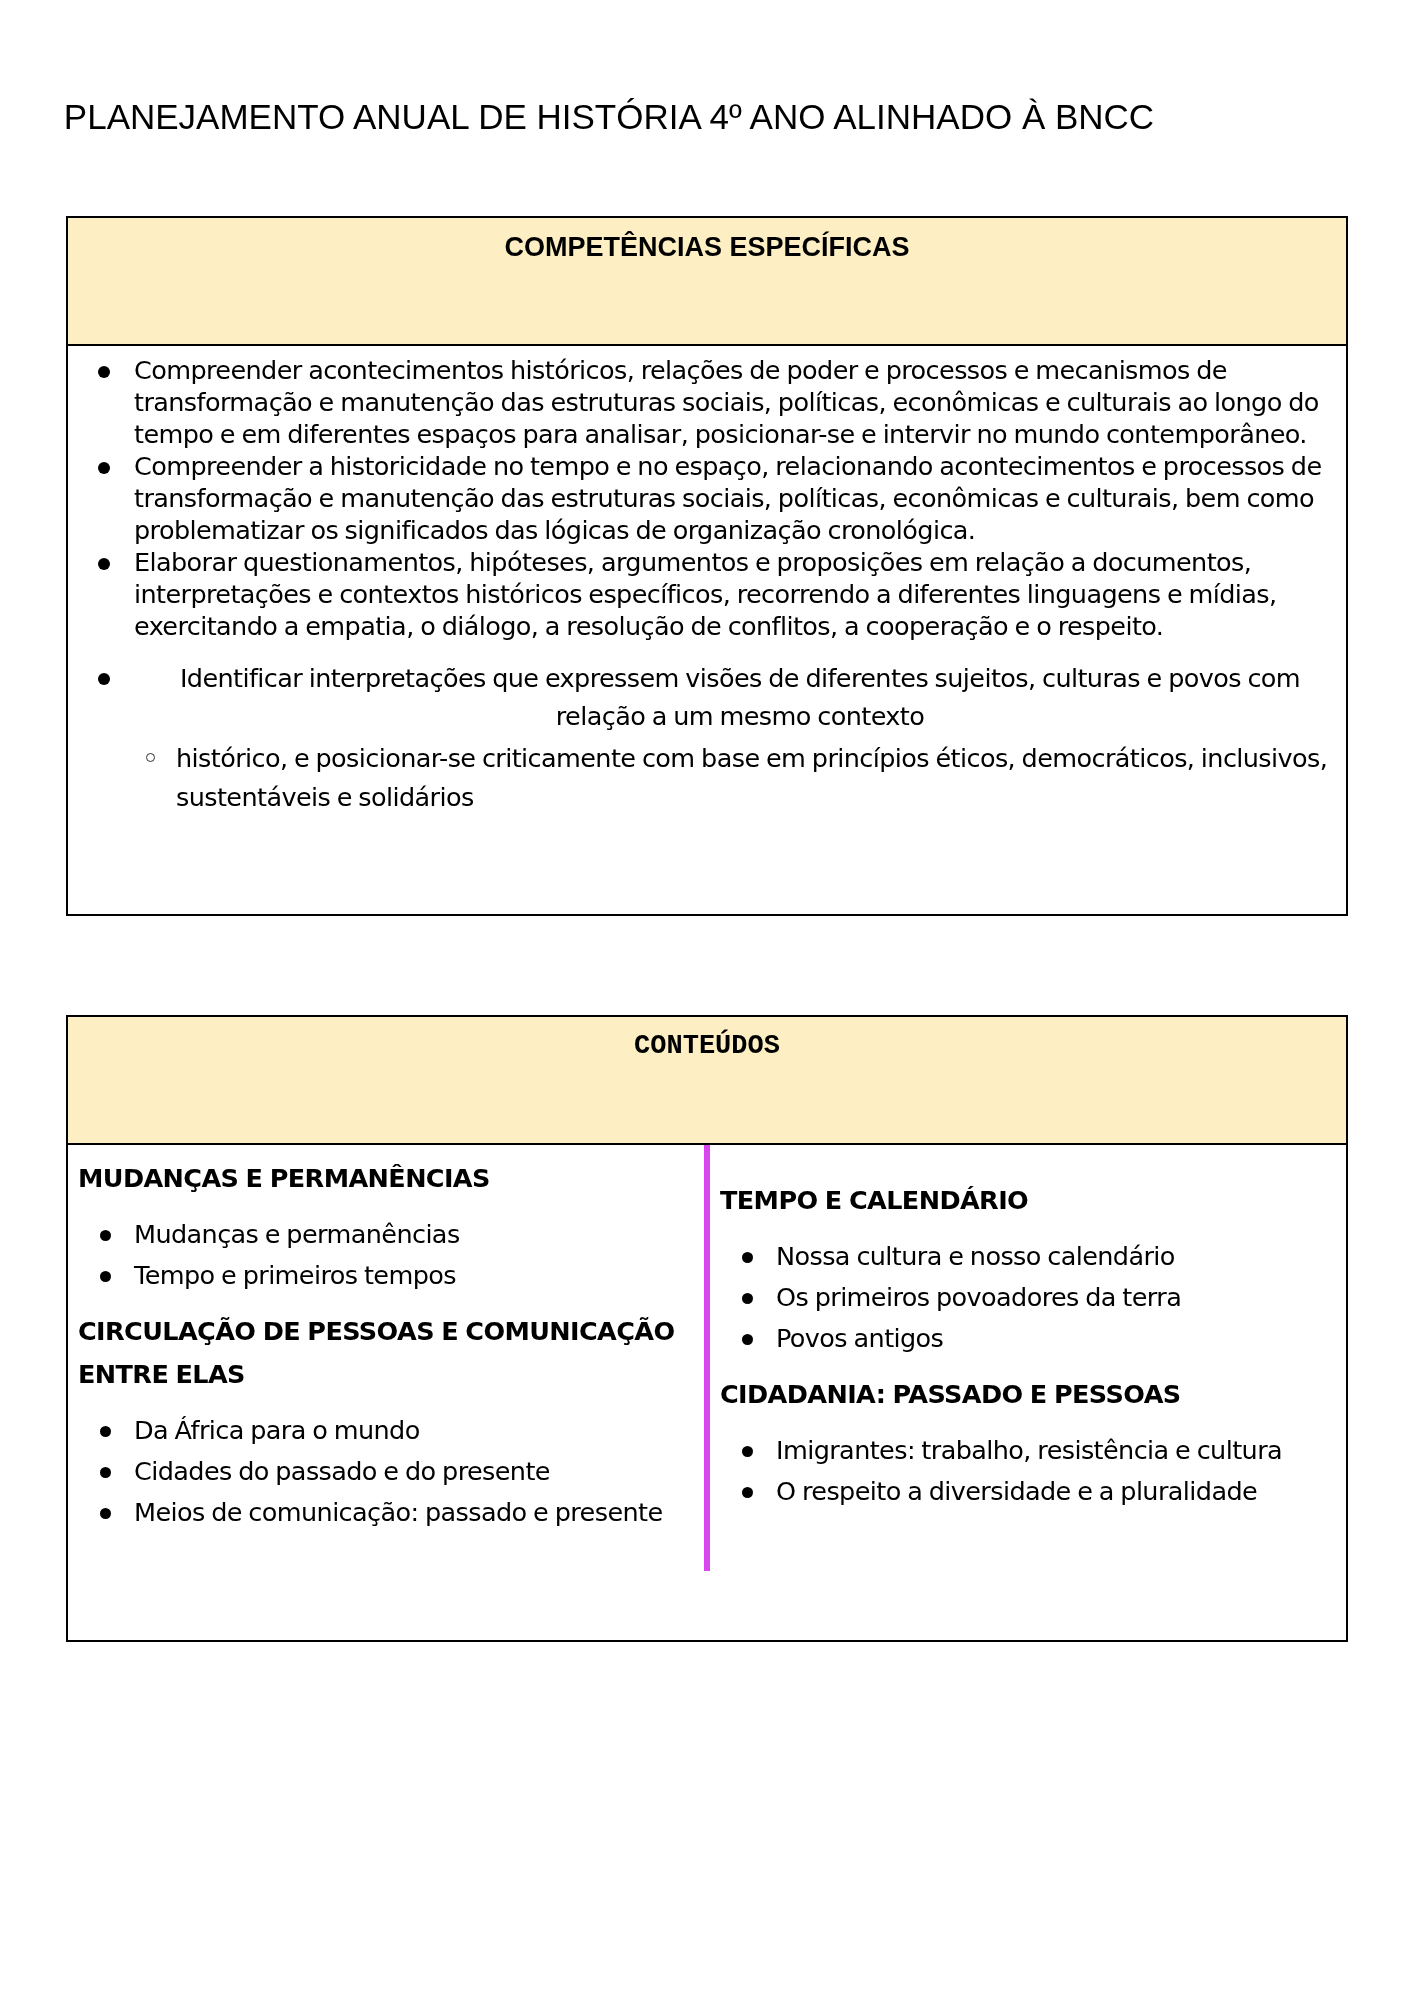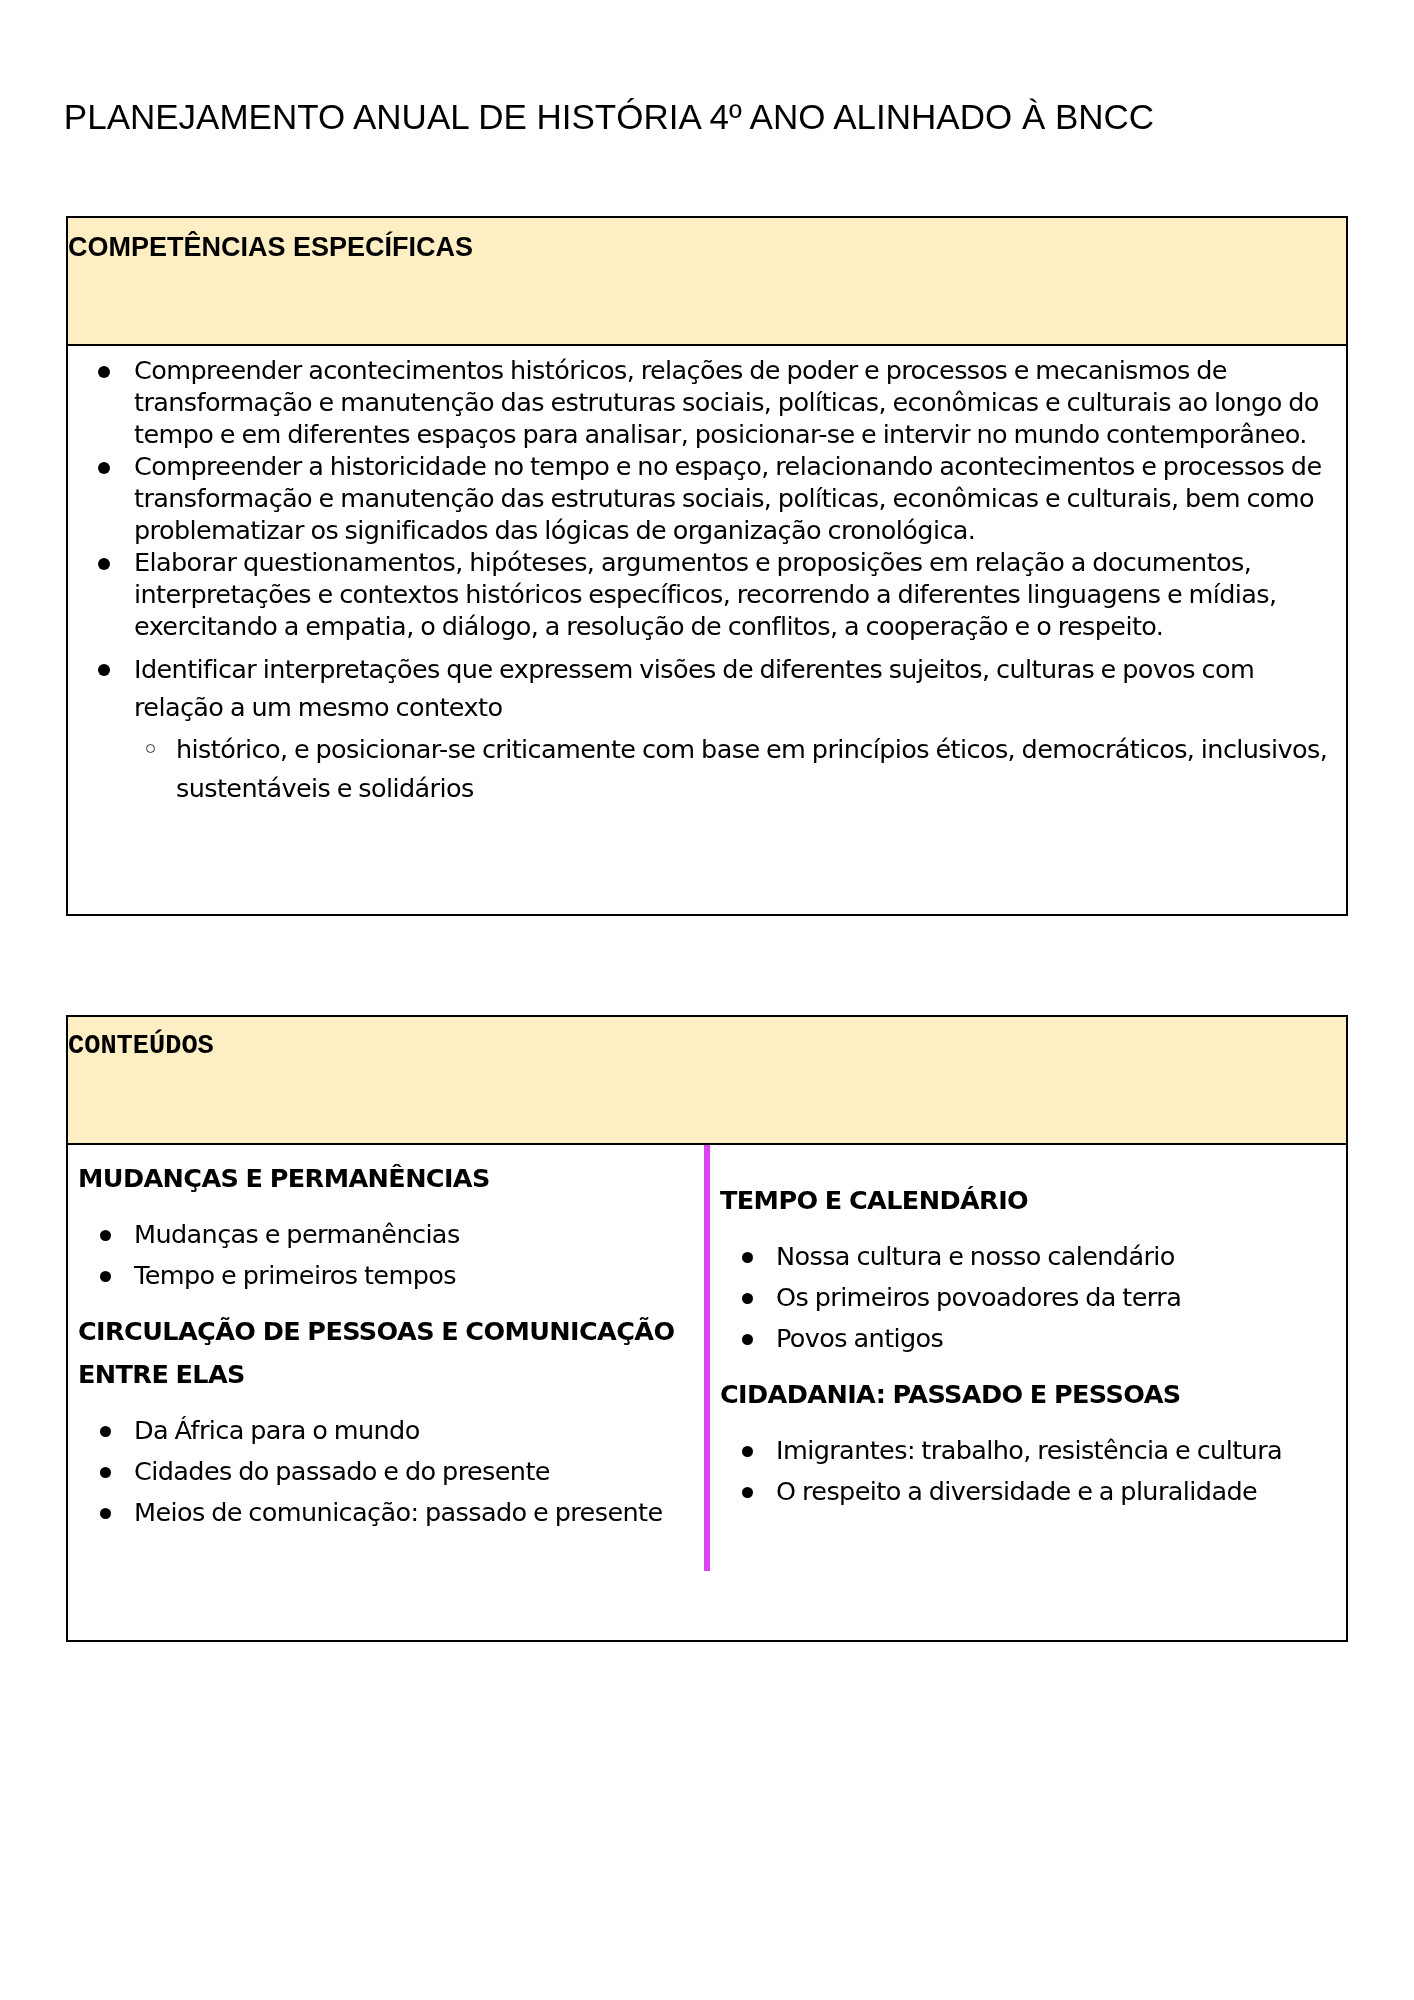--- a/index.html
+++ b/index.html
@@ -31,20 +31,21 @@
       position: absolute;
       left: 66px;
       width: 1282px;
       border: 2px solid #000000;
       box-sizing: border-box;
     }
     .box-header {
       background: #fdefc3;
       border-bottom: 2px solid #000000;
       box-sizing: border-box;
+      text-align: center;
       font-family: "Liberation Sans", sans-serif;
       font-weight: bold;
       font-size: 27px;
       padding-top: 14px;
     }
     
     #box-competencias { top: 216px; height: 700px; }
     #box-competencias .box-header { height: 128px; }
     .comp-body {
       padding: 8px 0 0 0;
@@ -67,21 +68,22 @@
       position: absolute;
       left: 30px;
       top: 12px;
       width: 12px;
       height: 12px;
       border-radius: 50%;
       background: #000;
     }
     .comp-item.spaced {
       line-height: 38px;
-      margin-top: 8px;
+      margin-top: 17px;
+      text-align: center;
     }
     .comp-item.spaced .bullet { top: 14px; }
     .sub-item {
       position: relative;
       padding-left: 108px;
       line-height: 39px;
       margin-top: 4px;
     }
     .sub-item .circle {
       position: absolute;

